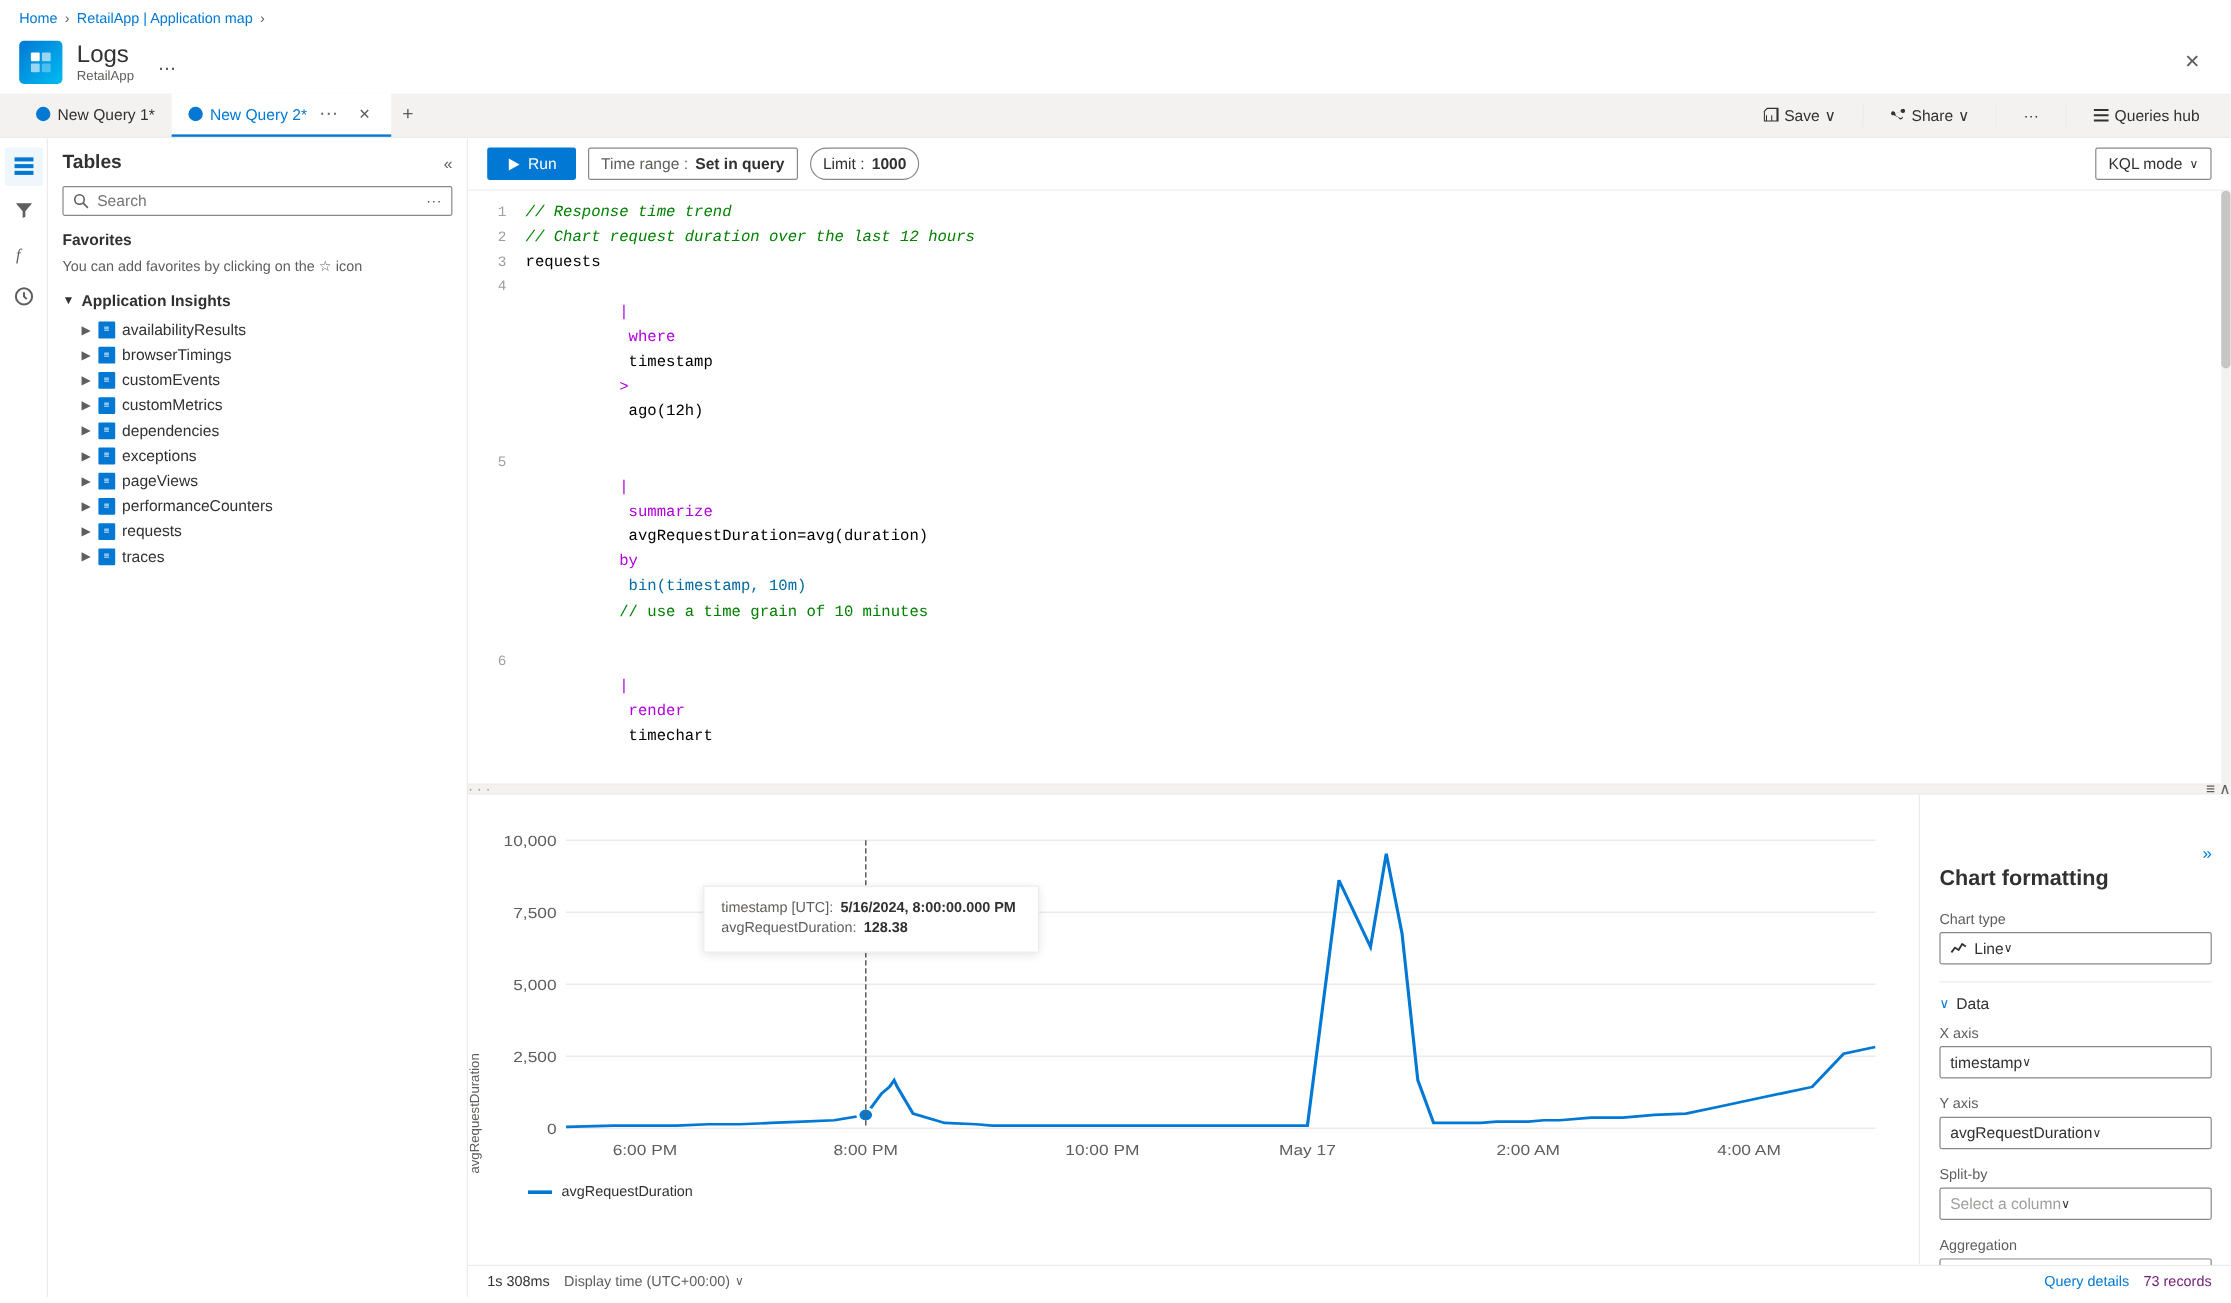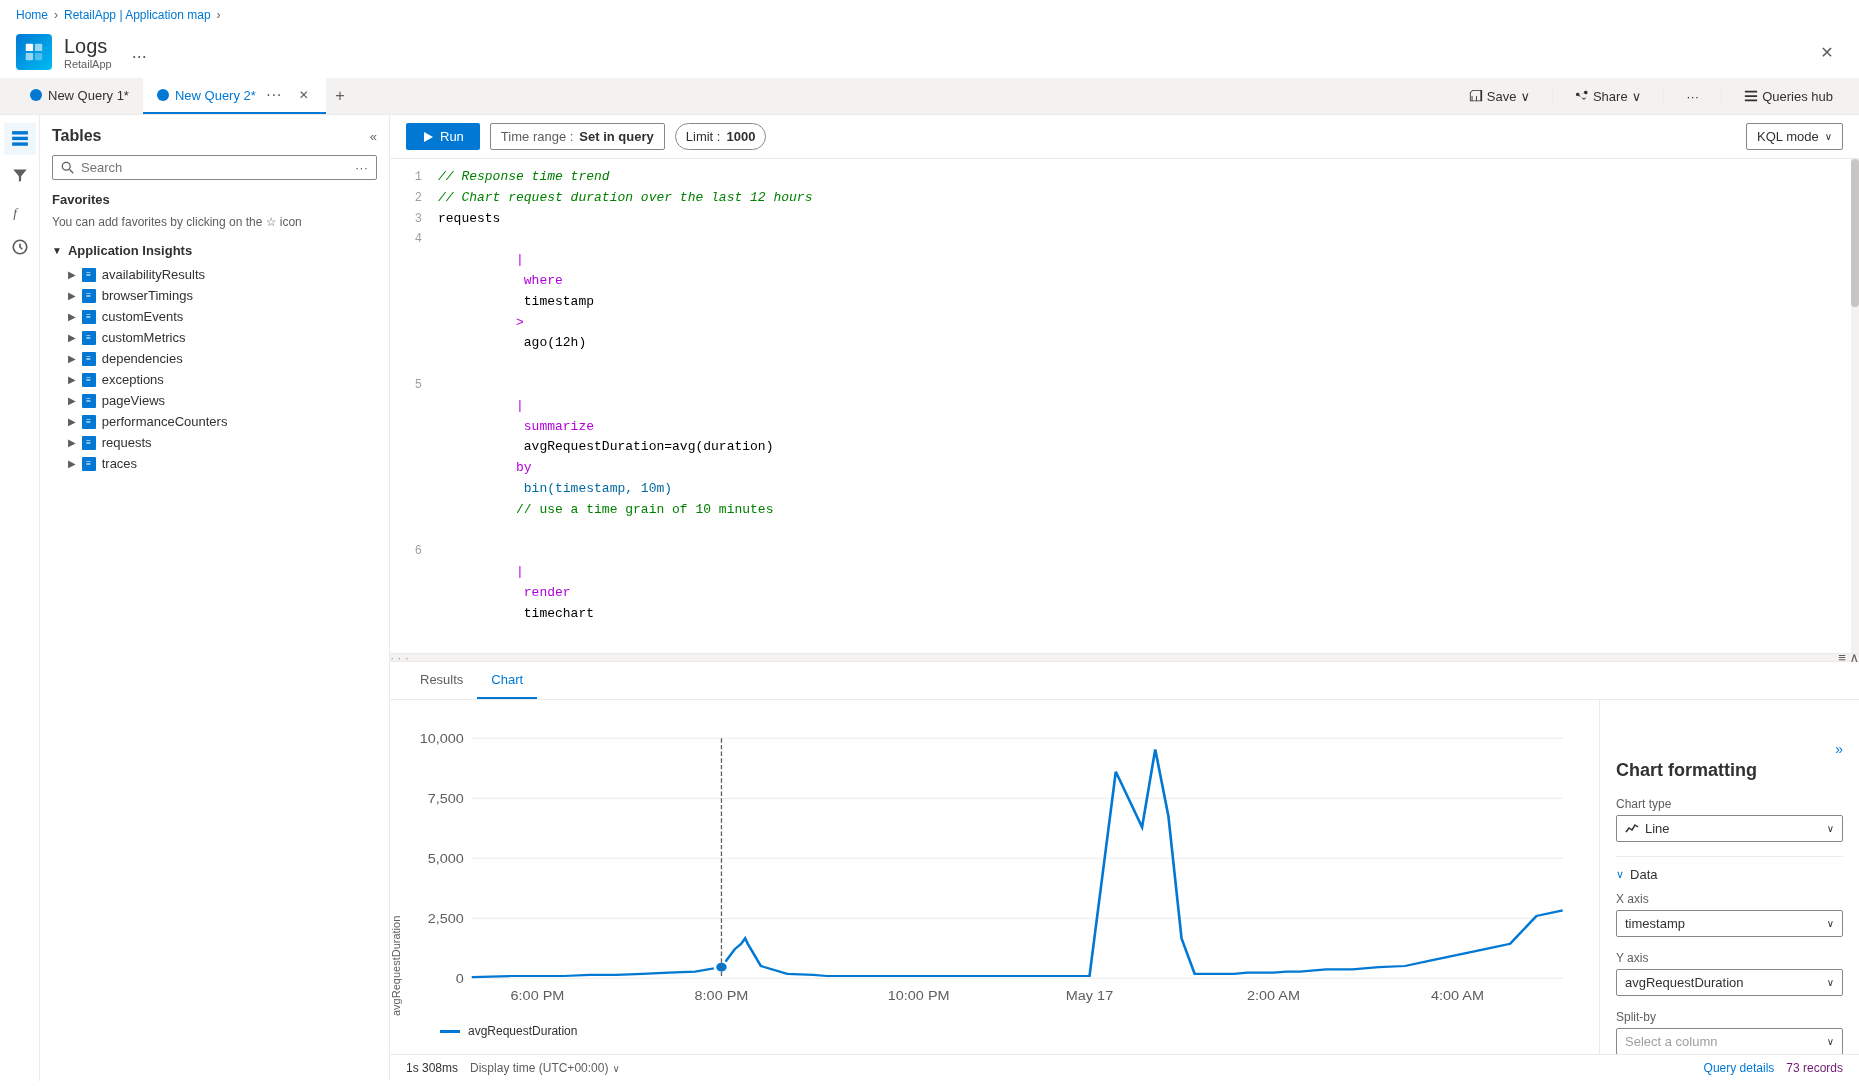--- a/index.html
+++ b/index.html
@@ -84,21 +84,21 @@
     .chart-container { flex: 1; display: flex; overflow: hidden; }
     .chart-main { flex: 1; position: relative; overflow: hidden; padding: 16px 0 0 0; }
 
     
     .chart-panel { width: 260px; min-width: 260px; border-left: 1px solid #edebe9; padding: 16px; overflow-y: auto; }
     .chart-panel-header { display: flex; align-items: center; justify-content: space-between; margin-bottom: 16px; }
     .chart-panel-title { font-size: 18px; font-weight: 600; margin-top: 44px; }
     .chart-panel-expand { cursor: pointer; color: #0078d4; font-size: 14px; }
     .chart-field { margin-bottom: 14px; }
     .chart-field-label { font-size: 12px; color: #605e5c; margin-bottom: 4px; }
-    .chart-select { width: 100%; padding: 5px 8px; border: 1px solid #8a8886; border-radius: 2px; font-size: 13px; display: flex; align-items: center; justify-content: space-between; cursor: pointer; background: #fff; }
+    .chart-select { width: 100%; padding: 5px 8px; border: 1px solid #8a8886; border-radius: 2px; font-size: 13px; display: flex; align-items: center; justify-content: flex-start; cursor: pointer; background: #fff; }
     .chart-section { border-top: 1px solid #edebe9; padding-top: 10px; margin-bottom: 10px; }
     .chart-section-header { display: flex; align-items: center; gap: 6px; font-weight: 500; font-size: 13px; margin-bottom: 10px; color: #323130; }
     .chart-section-chevron { color: #0078d4; font-size: 11px; }
 
     
     .status-bar { display: flex; align-items: center; padding: 6px 16px; border-top: 1px solid #edebe9; background: #fff; gap: 12px; font-size: 12px; color: #605e5c; }
     .status-time { color: #323130; font-weight: 500; }
     .query-details-link { color: #0078d4; cursor: pointer; text-decoration: none; margin-left: auto; }
     .records-count { color: #701a75; }
 
@@ -373,28 +373,20 @@
         <div class="editor-scrollbar-thumb"></div>
       </div>
     </div>
 
     <div class="resize-handle">
       <span style="letter-spacing:3px;color:#a19f9d;">···</span>
       <span style="margin-left:auto;">≡ ∧</span>
     </div>
 
     <div class="results-area">
-      <div class="results-tabs">
-        <div class="result-tab">
-          <span>Results</span>
-        </div>
-        <div class="result-tab active">
-          <span>Chart</span>
-        </div>
-      </div>
 
       <div class="chart-container">
 
         <div class="chart-main">
 
           <div style="display:flex;height:300px;padding:0 10px 0 0;">
 
             <div style="writing-mode:vertical-rl;transform:rotate(180deg);font-size:11px;color:#605e5c;display:flex;align-items:center;padding-left:4px;">avgRequestDuration</div>
 
             <div style="flex:1;position:relative;">
@@ -420,20 +412,30 @@
                 <text x="800" y="256" text-anchor="middle" font-size="11" fill="#605e5c">4:00 AM</text>
 
                 <polyline points="50,235 80,234 100,234 120,234 140,233 160,233 180,232 200,231 220,230 240,226 250,210 255,205 258,200 260,205 270,225 290,232 310,233 320,234 330,234 340,234 360,234 380,234 400,234 420,234 440,234 460,234 480,234 500,234 520,234 540,50 560,100 570,30 580,90 590,200 600,232 620,232 630,232 640,231 660,231 670,230 680,230 700,228 720,228 740,226 760,225 780,220 800,215 820,210 840,205 860,180 880,175" fill="none" stroke="#0078d4" stroke-width="2"></polyline>
 
                 <circle cx="240" cy="226" r="5" fill="#0078d4" stroke="white" stroke-width="2"></circle>
 
                 <line x1="240" y1="20" x2="240" y2="236" stroke="#605e5c" stroke-width="1" stroke-dasharray="4,2"></line>
               </svg>
 
               
+              <div class="chart-tooltip" style="left:180px;top:60px;min-width:280px;">
+                <div class="tooltip-row">
+                  <span class="tooltip-label">timestamp [UTC]:</span>
+                  <span class="tooltip-value">5/16/2024, 8:00:00.000 PM</span>
+                </div>
+                <div class="tooltip-row">
+                  <span class="tooltip-label">avgRequestDuration:</span>
+                  <span class="tooltip-value">128.38</span>
+                </div>
+              </div>
             </div>
           </div>
 
 
           <div class="chart-legend">
             <span class="legend-line"></span>
             <span>avgRequestDuration</span>
           </div>
         </div>
 

